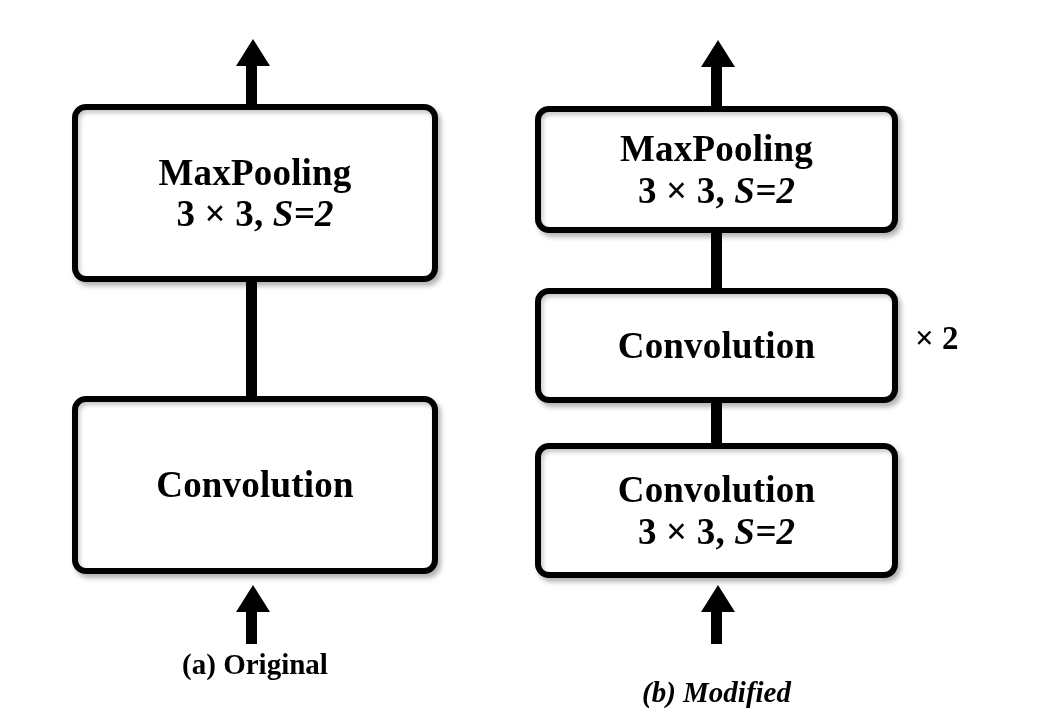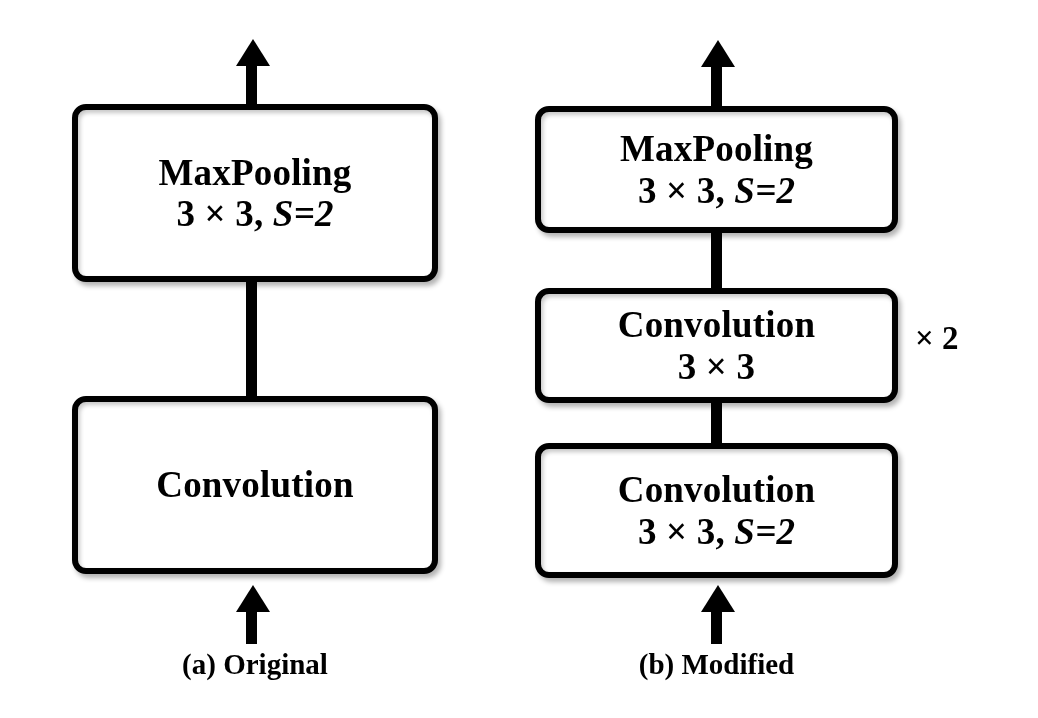--- a/index.html
+++ b/index.html
@@ -137,35 +137,32 @@
     <div class="node-line line-sub">
       <span>3 × 3, </span><span class="ital">S</span><span class="ital">=2</span>
     </div>
   </div>
 
   <div class="connector" style="left:711px; top:227px; width:11px; height:66px;"></div>
 
   <div class="node-box" style="left:535px; top:288px; width:363px; height:115px;">
     <div class="inner-bevel"></div>
     <div class="node-line line-title">Convolution</div>
-    <div class="node-line line-sub">
-      <span>3 × 3</span><span class="ital"></span><span class="ital"></span>
-    </div>
   </div>
 
   <div class="repeat-annot" style="left:915px; top:320px;">× 2</div>
 
   <div class="connector" style="left:711px; top:397px; width:11px; height:52px;"></div>
 
   <div class="node-box" style="left:535px; top:443px; width:363px; height:135px;">
     <div class="inner-bevel"></div>
     <div class="node-line line-title">Convolution</div>
     <div class="node-line line-sub">
       <span>3 × 3, </span><span class="ital">S</span><span class="ital">=2</span>
     </div>
   </div>
 
   <div class="arrow-head" style="left:701px; top:585px;"></div>
   <div class="arrow-shaft" style="left:711px; top:608px; width:11px; height:36px;"></div>
 
-  <div class="caption" style="left:535px; top:648px; width:363px;">(b) Modified</div>
+  <div class="caption" style="left:535px; top:676px; width:363px;font-style:italic;">(b) Modified</div>
 
 </div>
 
 </body></html>

